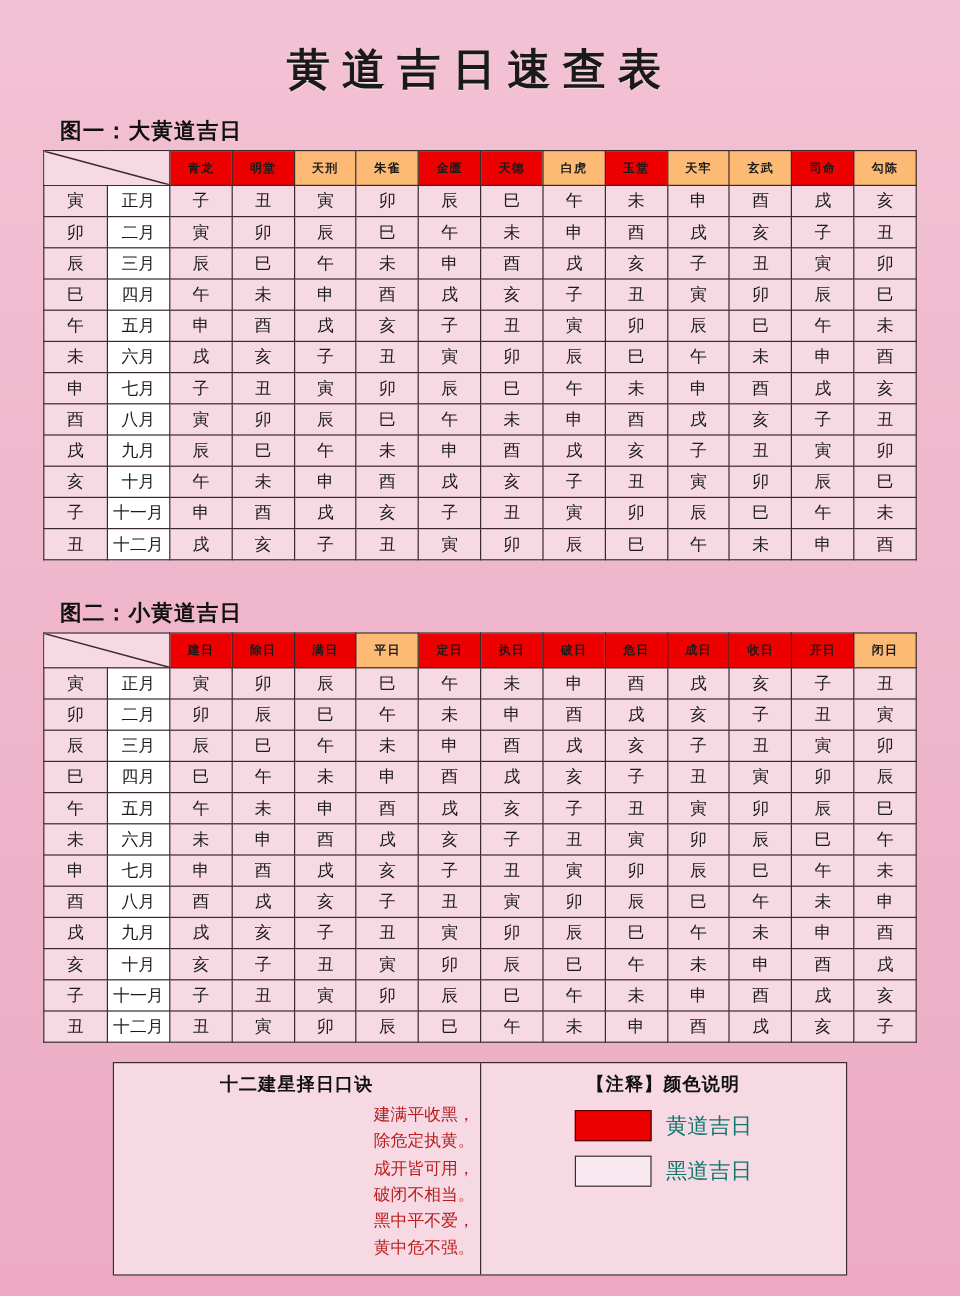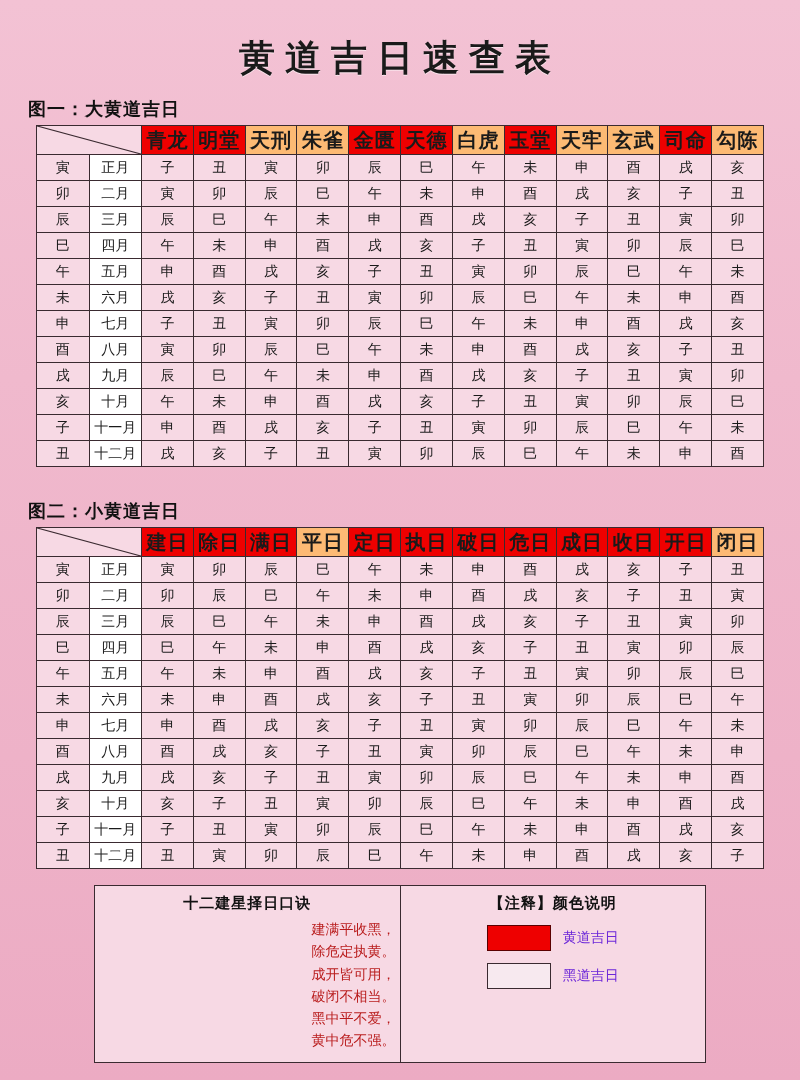--- a/index.html
+++ b/index.html
@@ -12,21 +12,21 @@
     height: 1080px;
     font-family: "Liberation Sans", sans-serif;
     overflow: hidden;
   }
   .page {
     position: relative;
     width: 800px;
     height: 1080px;
     background: linear-gradient(180deg, #f3c2d4 0%, #f0b9cd 35%, #eeb2c8 70%, #ecabc3 100%);
     box-sizing: border-box;
-    padding: 0 6px;
+    padding: 0 28px;
   }
   .title {
     text-align: center;
     font-family: "DejaVu Serif", serif;
     font-weight: bold;
     font-size: 36px;
     letter-spacing: 10px;
     color: #1a1a1a;
     padding-top: 34px;
     padding-bottom: 8px;
@@ -51,21 +51,21 @@
     text-align: center;
     font-family: "DejaVu Serif", serif;
     font-size: 14px;
     color: #1a1a1a;
     height: 25px;
     padding: 0;
     font-weight: normal;
   }
   table.grid th {
     font-weight: bold;
-    font-size: 20px;
+    font-size: 10px;
     height: 28px;
     margin-left: 12px;
   }
   th.corner {
     width: 104px;
     padding: 0;
     position: relative;
     background: #f7d9e4;
   }
   th.corner .slash {
@@ -144,22 +144,22 @@
     background: #ee0000;
     border: 1px solid #5a0000;
   }
   .sw-white {
     width: 62px; height: 24px;
     background: #f7e9ef;
     border: 1px solid #3a2a30;
   }
   .legend-text {
     font-family: "DejaVu Serif", serif;
-    font-size: 14px;
-    color: #6d28d9;
+    font-size: 18px;
+    color: #0f766e;
   }
 </style>
 </head>
 <body>
 
 <div class="page">
 
   <div class="title">黄道吉日速查表</div>
 
   <div class="section-label">图一：大黄道吉日</div>

